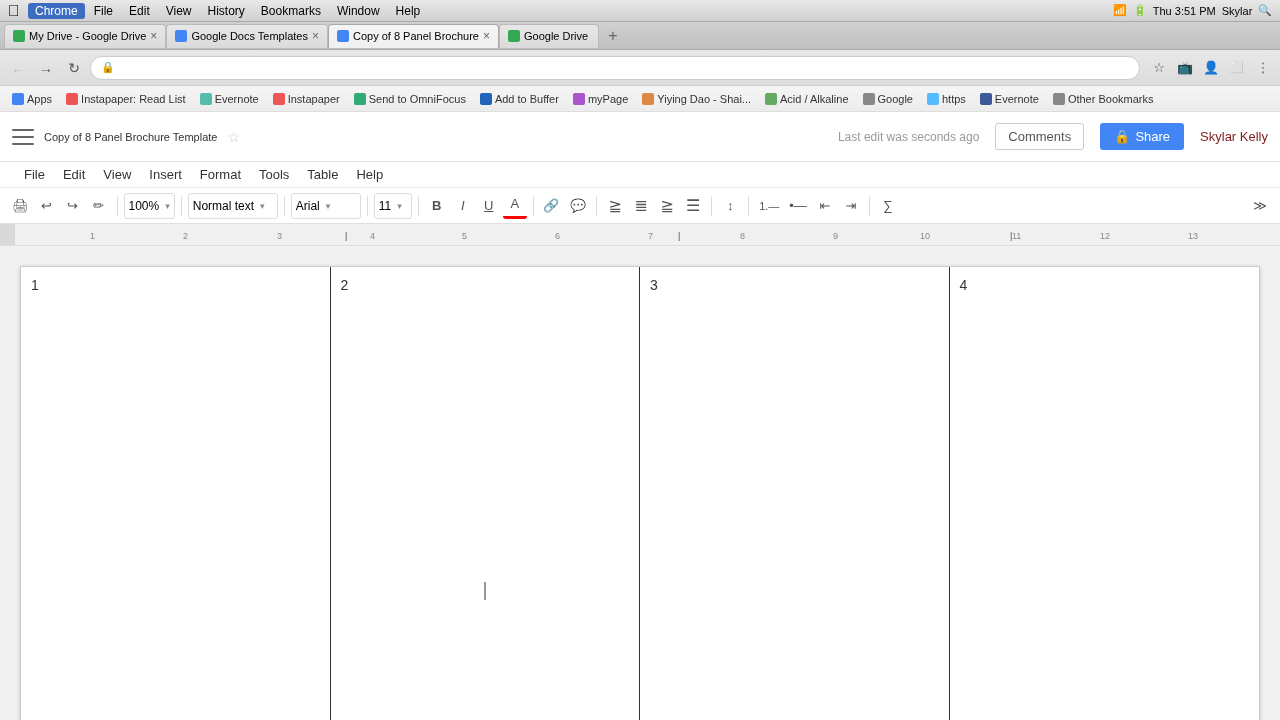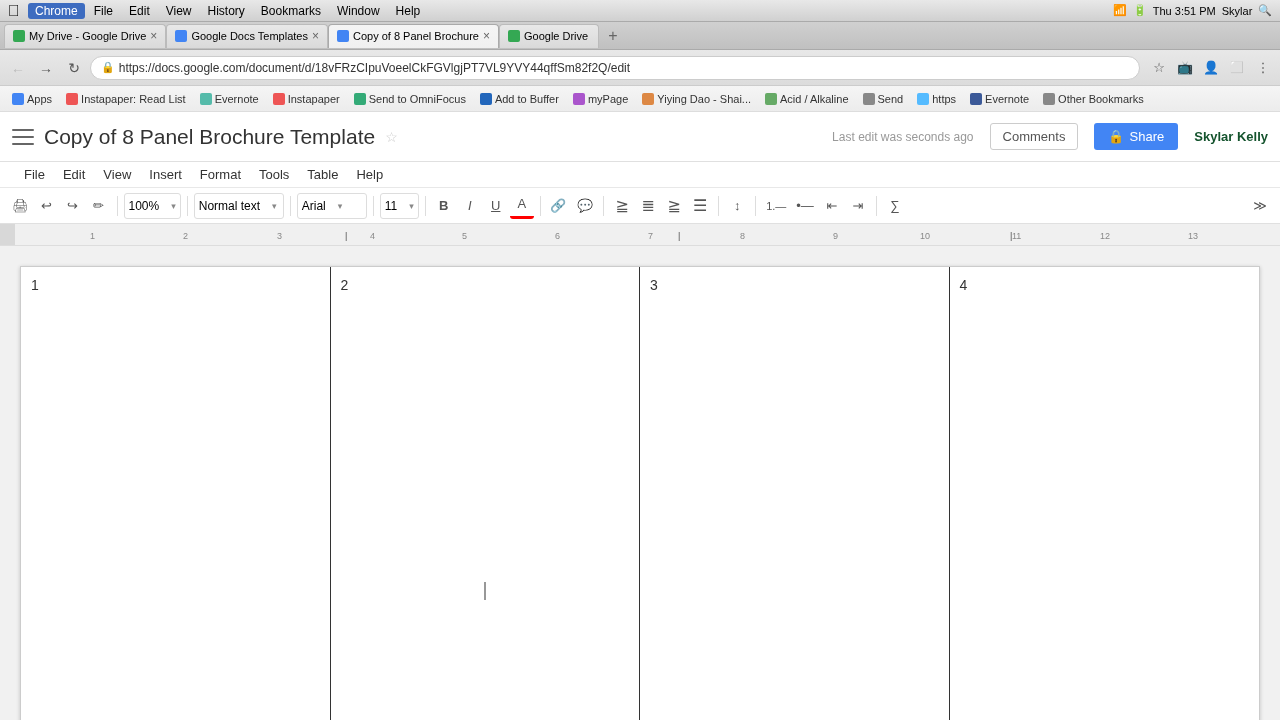--- a/index.html
+++ b/index.html
@@ -136,21 +136,21 @@
       height: 50px;
       background: white;
       display: flex;
       align-items: center;
       padding: 0 12px;
       gap: 10px;
       border-bottom: 1px solid #e0e0e0;
     }
     #docs-menu-icon { width: 22px; height: 16px; display: flex; flex-direction: column; justify-content: space-between; cursor: pointer; flex-shrink: 0; }
     #docs-menu-icon span { height: 2px; background: #666; border-radius: 1px; }
-    #docs-title { font-size: 21px; color: #333; font-weight: normal; flex: 0 0 auto; }
+    #docs-title { font-size: 11px; color: #333; font-weight: normal; flex: 0 0 auto; }
     .docs-star { color: #ccc; font-size: 14px; cursor: pointer; }
     .docs-right { margin-left: auto; display: flex; align-items: center; gap: 16px; }
     .docs-last-edit { font-size: 12px; color: #999; }
 
     #share-btn {
       background: #4285f4;
       color: white;
       border: none;
       border-radius: 3px;
       padding: 6px 14px;
@@ -162,21 +162,21 @@
     }
     #comments-btn {
       background: white;
       color: #555;
       border: 1px solid #ccc;
       border-radius: 3px;
       padding: 5px 12px;
       font-size: 13px;
       cursor: pointer;
     }
-    .user-avatar { font-size: 13px; color: #14532d; cursor: pointer; font-weight: bold; }
+    .user-avatar { font-size: 13px; color: #7f1d1d; cursor: pointer; }
 
     
     #docs-menubar {
       height: 26px;
       background: white;
       display: flex;
       align-items: center;
       padding: 0 16px;
       gap: 2px;
       border-bottom: 1px solid #e8e8e8;
@@ -215,21 +215,21 @@
     .toolbar-select {
       height: 26px;
       border: 1px solid #ddd;
       border-radius: 3px;
       background: white;
       padding: 0 4px;
       font-size: 12px;
       cursor: pointer;
       display: flex;
       align-items: center;
-      gap: 12px;
+      gap: 6px;
     }
     .toolbar-dropdown-arrow { font-size: 9px; color: #888; }
     .toolbar-bold { font-weight: bold; }
     .toolbar-italic { font-style: italic; }
     .toolbar-underline { text-decoration: underline; }
 
     
     #ruler {
       height: 22px;
       background: #f9f9f9;
@@ -330,21 +330,20 @@
     </div>
     <div class="tab-new">+</div>
   </div>
 
   <div id="nav-bar">
     <div class="nav-btn disabled">←</div>
     <div class="nav-btn">→</div>
     <div class="nav-btn">↻</div>
     <div id="address-bar">
       <span class="address-lock">🔒</span>
-      <span class="address-text" style="font-size:12px;">https://docs.google.com/document/d/18vFRzCIpuVoeelCkFGVlgjPT7VL9YVY44qffSm82f2Q/edit</span>
     </div>
     <div class="nav-icons">
       <div class="nav-icon-btn">☆</div>
       <div class="nav-icon-btn">📺</div>
       <div class="nav-icon-btn">👤</div>
       <div class="nav-icon-btn" style="font-size:11px;">⬜</div>
       <div class="nav-icon-btn">⋮</div>
     </div>
   </div>
 
@@ -380,21 +379,21 @@
     <div class="bookmark-item">
       <div class="bookmark-icon yiying"></div>
       <span>Yiying Dao - Shai...</span>
     </div>
     <div class="bookmark-item">
       <div class="bookmark-icon acid"></div>
       <span>Acid / Alkaline</span>
     </div>
     <div class="bookmark-item">
       <div class="bookmark-icon apple-bk"></div>
-      <span>Send</span>
+      <span>Google</span>
     </div>
     <div class="bookmark-item">
       <div class="bookmark-icon icloud"></div>
       <span>https</span>
     </div>
     <div class="bookmark-item">
       <div class="bookmark-icon fb"></div>
       <span>Evernote</span>
     </div>
     <div class="bookmark-item">

